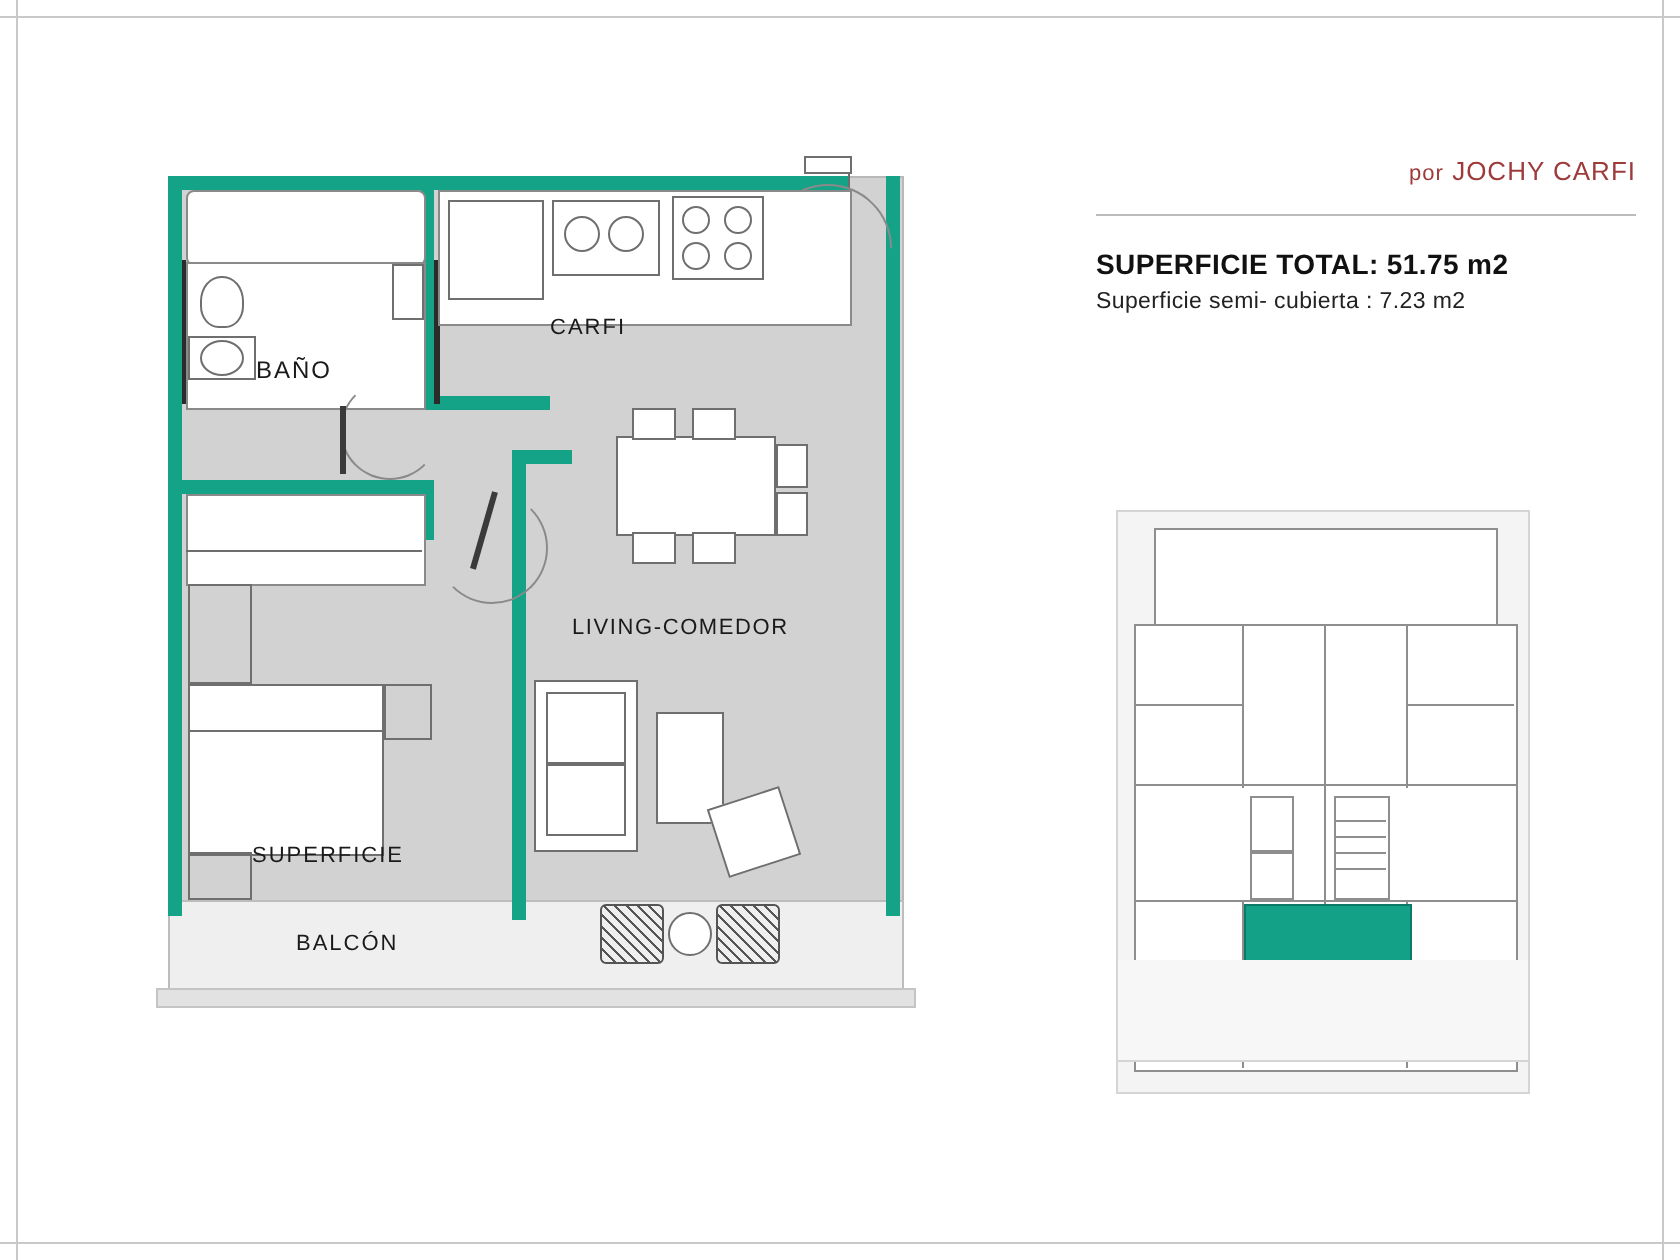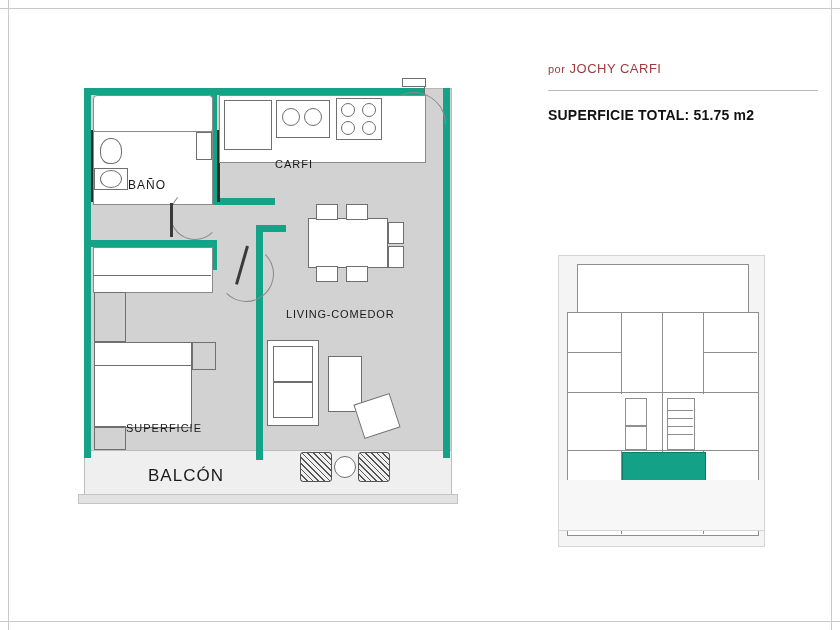--- a/index.html
+++ b/index.html
@@ -108,24 +108,25 @@
   .brand {
     font-family: "DejaVu Sans", sans-serif;
     font-size: 48px;
     letter-spacing: -1px;
     color: #111;
     line-height: 1;
     margin: 0;
     font-weight: 400;
   }
   .byline {
+    text-align: right;
     font-size: 13px;
     color: #9d3b3b;
     letter-spacing: 0.5px;
-    margin-top: 1px;
+    margin-top: 18px;
   }
   .byline .por { font-size: 11px; }
   .sep {
     height: 1px;
     background: #bbb;
     margin: 14px 0 16px 0;
   }
   .surface-total {
     font-size: 14px;
     font-weight: bold;
@@ -292,37 +293,38 @@
 
   <div class="furn" style="left:24px; top:272px; width:96px; height:84px;"></div>
   <div class="furn-n" style="left:24px; top:272px; width:96px; height:22px;"></div>
   <div class="furn" style="left:24px; top:356px; width:30px; height:22px; background:transparent;"></div>
   <div class="furn" style="left:122px; top:272px; width:22px; height:26px; background:transparent;"></div>
   <div class="fp-label" style="left:56px; top:352px; font-size:11px; letter-spacing:1px;">SUPERFICIE</div>
 
   <div class="door-arc" style="left:148px; top:176px; width:54px; height:54px; border-color:#8a8a8a; border-top-color:transparent; border-left-color:transparent;"></div>
   <div class="line-t" style="left:176px; top:176px; width:3px; height:40px; background:#3a3a3a; transform:rotate(16deg); transform-origin: top center;"></div>
 
-  <div class="fp-label" style="left:78px; top:396px; font-size:17px; letter-spacing:1px;">BALCÓN</div>
+  <div class="fp-label" style="left:78px; top:396px; font-size:11px; letter-spacing:1px;">BALCÓN</div>
   <div class="hatch" style="left:230px; top:382px; width:30px; height:28px;"></div>
   <div class="hatch" style="left:288px; top:382px; width:30px; height:28px;"></div>
   <div class="circle" style="left:264px; top:386px; width:20px; height:20px;"></div>
 </div>
 
 <div id="rightpanel">
 
 
   <div class="byline">
     <span class="por">por</span>
     <span>JOCHY CARFI</span>
   </div>
 
   <div class="sep"></div>
 
   <div class="surface-total">SUPERFICIE TOTAL: 51.75 m2</div>
+  <div class="surface-line">Superficie semi- cubierta : 7.23 m2</div>
 
   <div class="keyplan">
 
     <div class="kp-el" style="left:18px; top:8px; width:170px; height:50px;"></div>
     <div class="kp-el" style="left:8px; top:56px; width:190px; height:82px;"></div>
     <div class="kp-el" style="left:8px; top:136px; width:190px; height:60px;"></div>
     <div class="kp-el" style="left:8px; top:194px; width:190px; height:84px;"></div>
 
     <div class="kp-line" style="left:62px; top:56px; width:1px; height:82px;"></div>
     <div class="kp-line" style="left:103px; top:56px; width:1px; height:140px;"></div>

